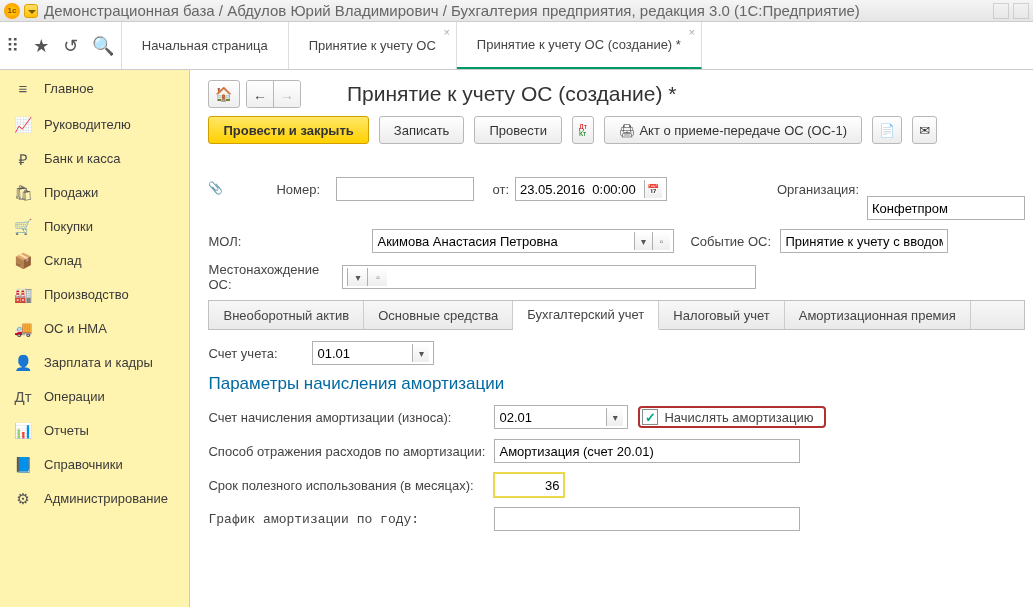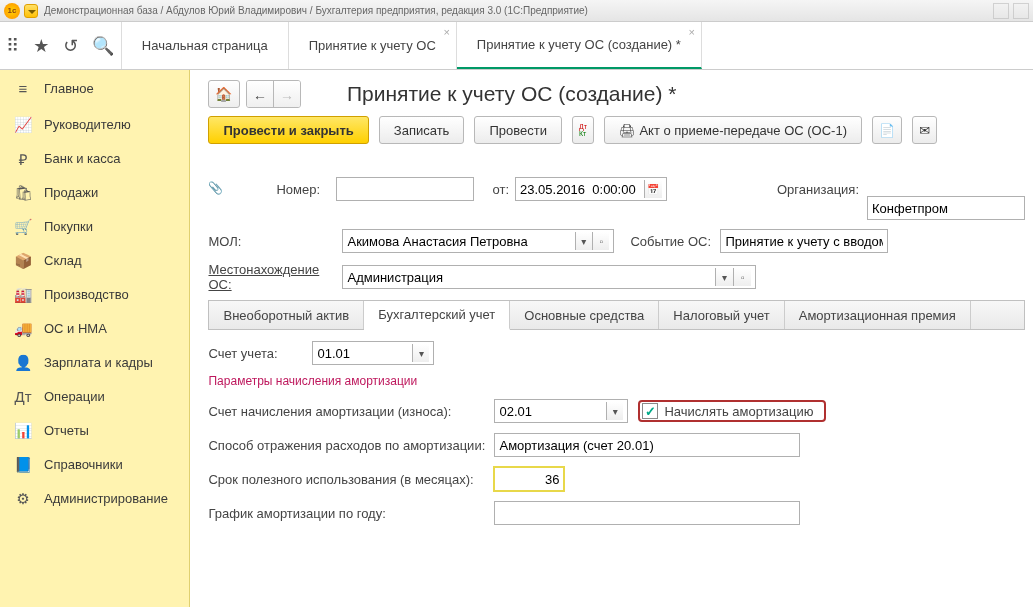--- a/index.html
+++ b/index.html
@@ -1,21 +1,21 @@
 <!DOCTYPE html>
 <html><head>
 <meta charset="utf-8">
 <style>
   * { box-sizing: border-box; }
   body { margin:0; font-family: Arial, sans-serif; font-size:12px; color:#333; background:#fff; width:1033px; }
   .titlebar { height:22px; background:linear-gradient(#f5f5f5,#e5e5e5); border-bottom:1px solid #ccc; display:flex; align-items:center; padding:0 4px; }
   .titlebar .logo { width:16px; height:16px; background:radial-gradient(#ffd400,#ff8c00); border-radius:50%; margin-right:4px; font-size:8px; line-height:16px; text-align:center; color:#8b4513; font-weight:bold;}
   .titlebar .dd { width:14px; height:14px; border:1px solid #e0a000; background:linear-gradient(#ffe066,#ffc107); border-radius:3px; margin-right:6px; position:relative;}
   .titlebar .dd:after{content:"";position:absolute;top:5px;left:3px;border-left:4px solid transparent;border-right:4px solid transparent;border-top:4px solid #7a5c00;}
-  .titlebar .title { color:#666; font-size:10px; }
+  .titlebar .title { color:#666; font-size:15px; }
   .titlebar .spacer { flex:1; }
   .titlebar .winic { width:16px; height:16px; margin-left:4px; opacity:.6; border:1px solid #bbb; }
 
   .toolbar2 { height:48px; border-bottom:1px solid #ccc; display:flex; align-items:stretch; background:#fff;}
   .tb-icons { display:flex; align-items:center; padding:0 6px; gap:14px; border-right:1px solid #ddd;}
   .tb-icons span { font-size:18px; color:#555; }
   .tabs { display:flex; }
   .tab { padding:0 20px; border-right:1px solid #ddd; display:flex; align-items:center; position:relative; font-size:13px; color:#444; }
   .tab.active { border-bottom:2px solid #009966; }
   .tab .x { position:absolute; top:4px; right:6px; font-size:11px; color:#aaa;}
@@ -38,21 +38,21 @@
   .dkkt .d{color:#c00;} .dkkt .k{color:#070;}
 
   .field-row { display:flex; align-items:center; margin-bottom:8px; min-height:26px;}
   .lbl { color:#444; font-size:13px; }
   .inp { border:1px solid #b0b0b0; height:24px; background:#fff; padding:2px 4px; font-size:13px; display:flex; align-items:center;}
   .inp input { border:none; outline:none; width:100%; font-size:13px; padding:0;}
   .picker { border-left:1px solid #b0b0b0; width:20px; height:100%; display:flex; align-items:center; justify-content:center; font-size:10px; color:#555; background:linear-gradient(#fff,#eee);}
   .tabbar { display:flex; border:1px solid #c0c0c0; background:linear-gradient(#f7f7f7,#e9e9e9); height:30px; align-items:stretch; margin-top:8px; margin-bottom:10px;}
   .tabbar .t { padding:0 14px; display:flex; align-items:center; border-right:1px solid #ccc; font-size:13px; color:#444;}
   .tabbar .t.active { background:#fff; border-bottom:2px solid #fff; margin-bottom:-1px;}
-  .section-title { color:#be185d; font-size:12px; margin:6px 0 10px 0;}
+  .section-title { color:#0369a1; font-size:17px; margin:6px 0 10px 0;}
   .hl-red { border:2px solid #b03030; border-radius:4px; padding:1px 10px 1px 2px; display:flex; align-items:center; gap:6px;}
   .chk { width:16px; height:16px; border:1px solid #8a8a8a; display:inline-flex; align-items:center; justify-content:center; color:#0a8; font-weight:bold; font-size:13px;}
   .hl-yellow { outline:2px solid #e8d84a; outline-offset:-1px;}
   .attach-ic { width:16px;height:16px;display:inline-block;position:relative;color:#888;}
 </style>
 </head>
 <body>
 
 <div class="titlebar">
   <span class="logo">1c</span>
@@ -180,44 +180,43 @@
           <span class="picker">📅</span>
         </span>
       <span class="lbl" style="margin-left:110px;width:90px;">Организация:</span>
       <span class="inp" style="width:158px;margin-top:38px;">
           <input value="Конфетпром" style="">
         </span>
     </div>
 
     <div class="field-row">
       <span class="lbl" style="width:134px;">МОЛ:</span>
-      <span class="inp" style="width:272px;">
+      <span class="inp" style="width:302px;margin-left:30px;">
           <input value="Акимова Анастасия Петровна" style="">
           <span class="picker">▾</span>
           <span class="picker">▫</span>
         </span>
       <span class="lbl" style="margin-left:16px;width:90px;">Событие ОС:</span>
       <span class="inp" style="width:168px;">
           <input value="Принятие к учету с вводом" style="">
         </span>
     </div>
 
     <div class="field-row">
-      <span class="lbl" style="width:134px;text-decoration:underline;">Местонахождение ОС:</span>
+      <span class="lbl" style="width:134px;">Местонахождение ОС:</span>
       <span class="inp" style="width:414px;">
-          <input value="Администрация" style="">
           <span class="picker">▾</span>
           <span class="picker">▫</span>
         </span>
     </div>
 
     <div class="tabbar">
       <div class="t">Внеоборотный актив</div>
+      <div class="t">Основные средства</div>
       <div class="t active">Бухгалтерский учет</div>
-      <div class="t">Основные средства</div>
       <div class="t">Налоговый учет</div>
       <div class="t">Амортизационная премия</div>
     </div>
 
     <div class="field-row">
       <span class="lbl" style="width:104px;">Счет учета:</span>
       <span class="inp" style="width:122px;">
           <input value="01.01" style="">
           <span class="picker">▾</span>
         </span>
@@ -247,20 +246,20 @@
     </div>
 
     <div class="field-row">
       <span class="lbl" style="width:286px;">Срок полезного использования (в месяцах):</span>
       <span class="inp hl-yellow" style="width:70px;">
           <input style="text-align: right;" value="36">
         </span>
     </div>
 
     <div class="field-row">
-      <span class="lbl" style="width:286px;">График амортизации по году:</span>
+      <span class="lbl" style="width:286px;font-family:Liberation Mono, monospace;">График амортизации по году:</span>
       <span class="inp" style="width:306px;">
           <input style="">
         </span>
     </div>
 
   </div>
 </div>
 
 </body></html>

